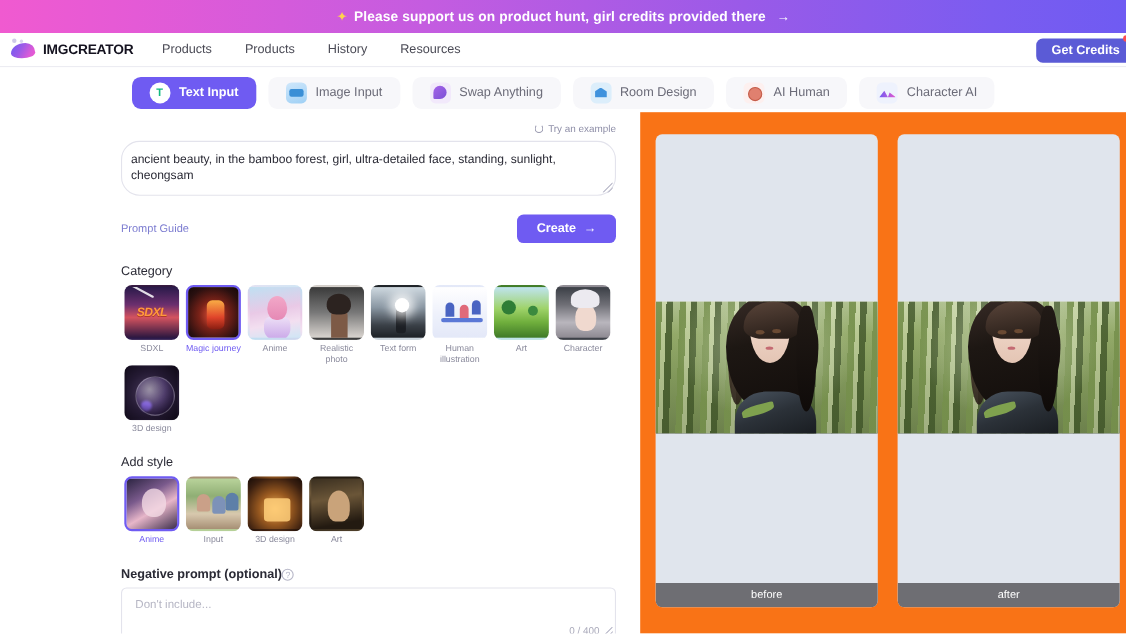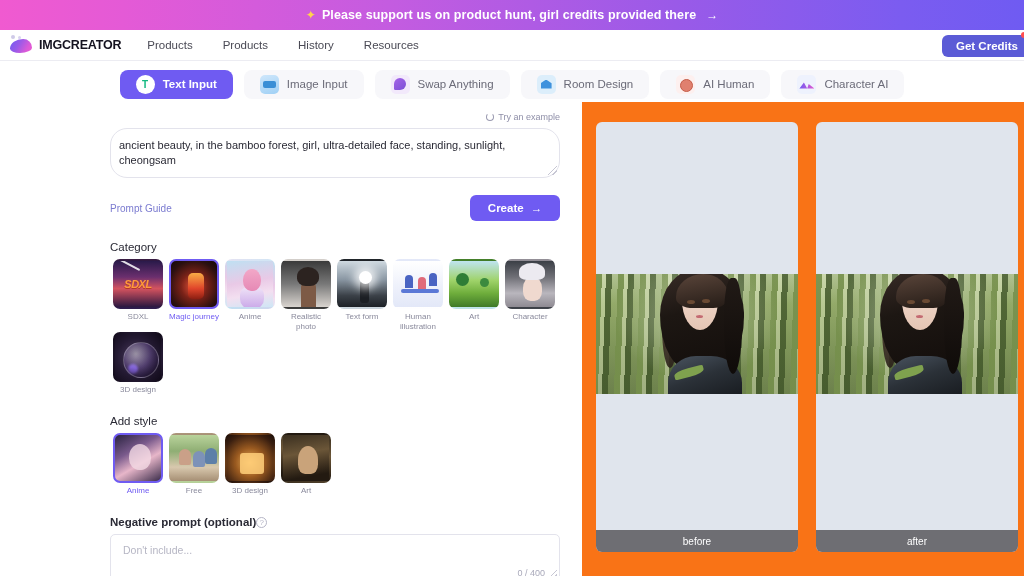--- a/index.html
+++ b/index.html
@@ -358,21 +358,21 @@
     </div>
 
     <div class="section-title">Add style</div>
     <div class="thumb-grid">
       <div class="thumb-cell">
         <div class="thumb s-anime sel"></div>
         <div class="thumb-label sel">Anime</div>
       </div>
       <div class="thumb-cell">
         <div class="thumb s-photo"></div>
-        <div class="thumb-label">Free</div>
+        <div class="thumb-label">Input</div>
       </div>
       <div class="thumb-cell">
         <div class="thumb s-3d"></div>
         <div class="thumb-label">3D design</div>
       </div>
       <div class="thumb-cell">
         <div class="thumb s-art"></div>
         <div class="thumb-label">Art</div>
       </div>
     </div>

